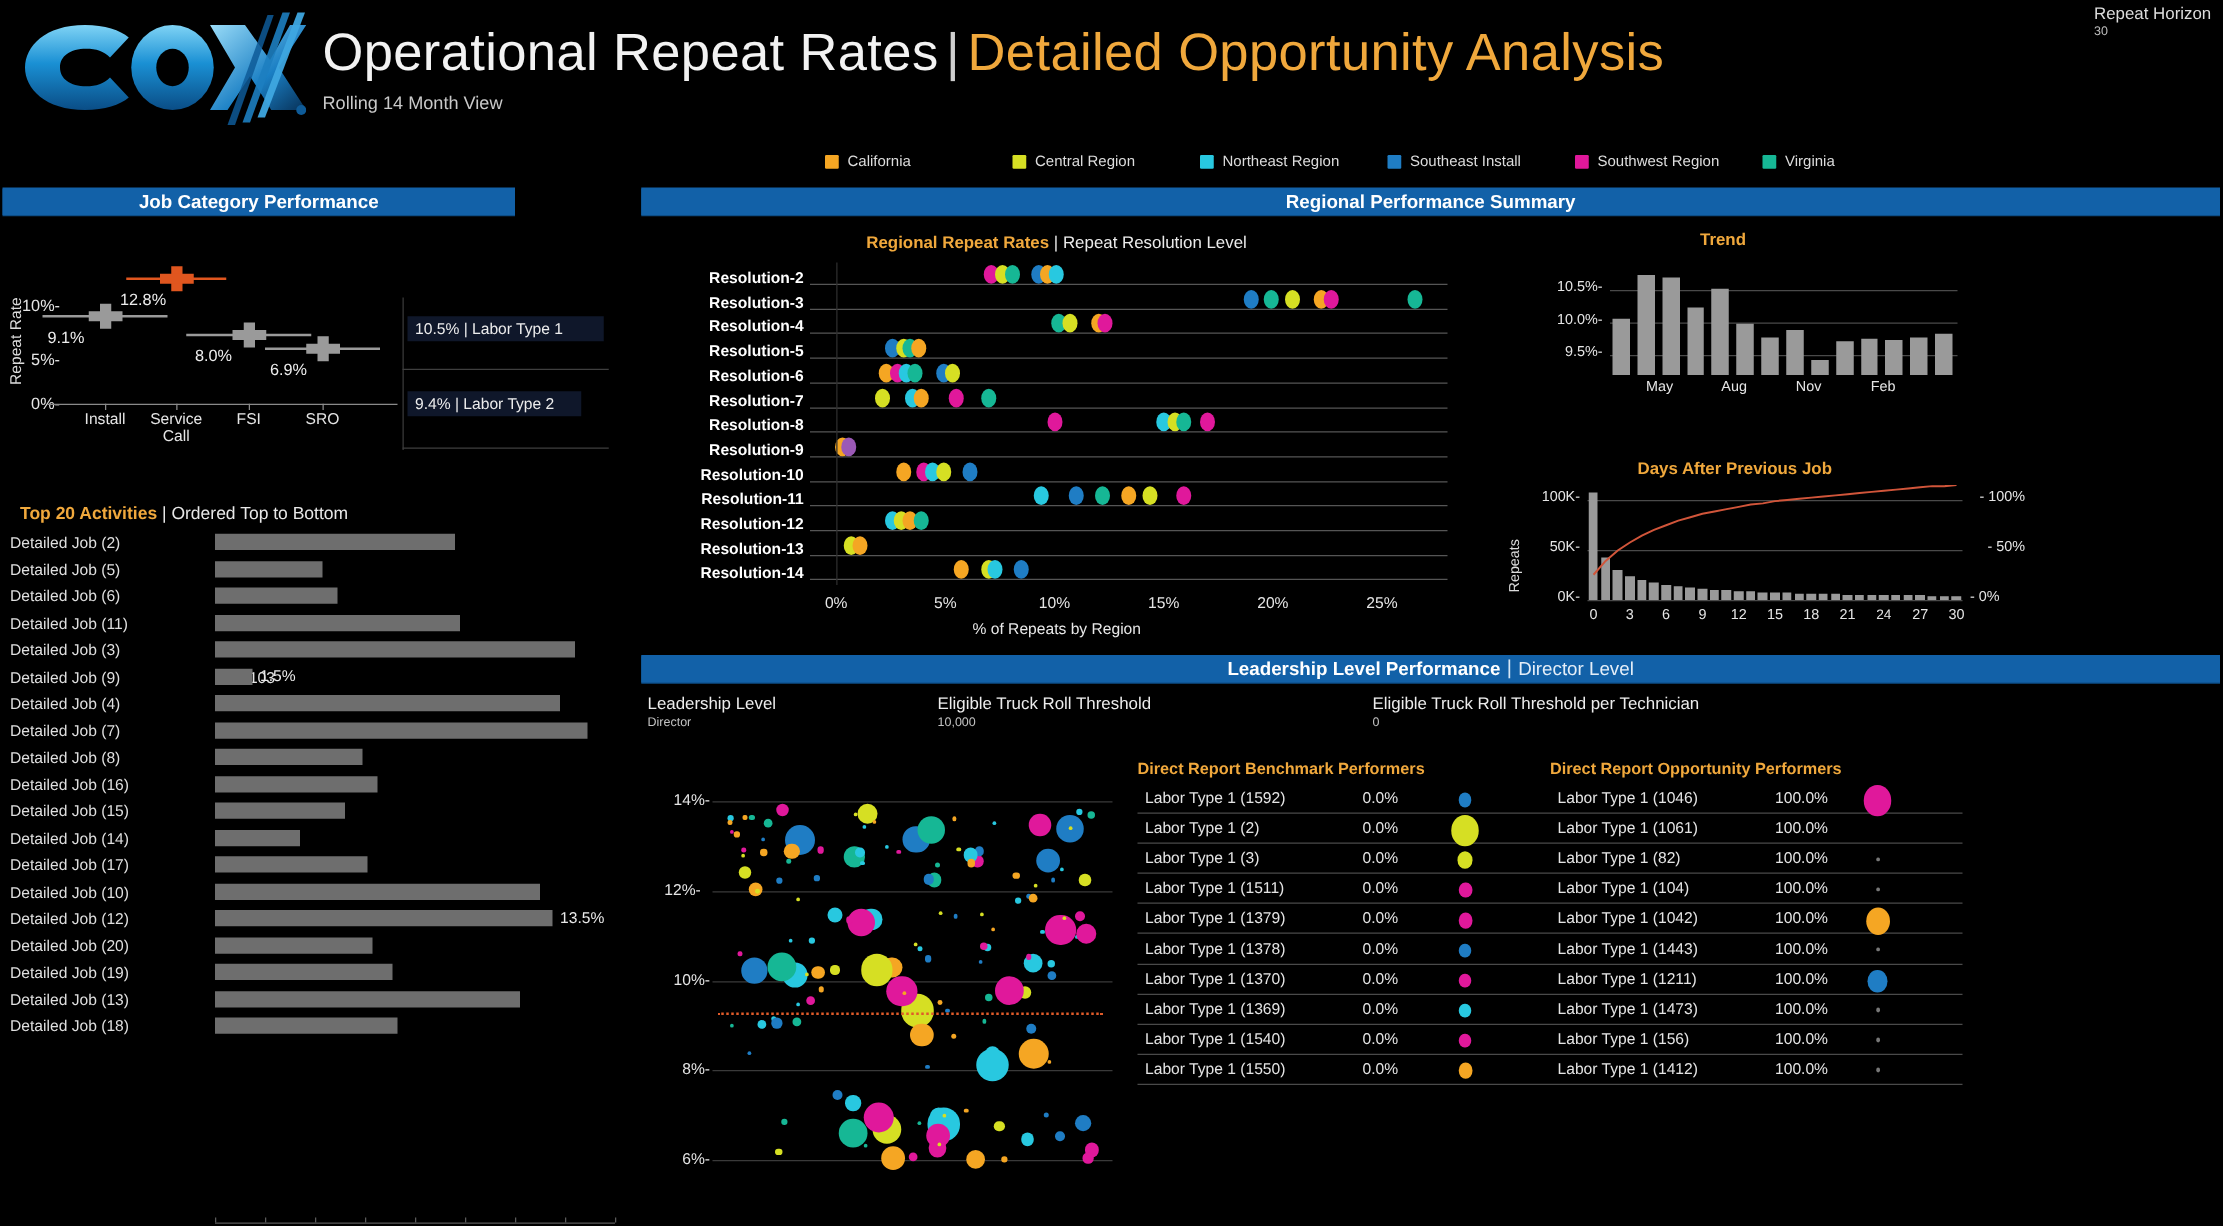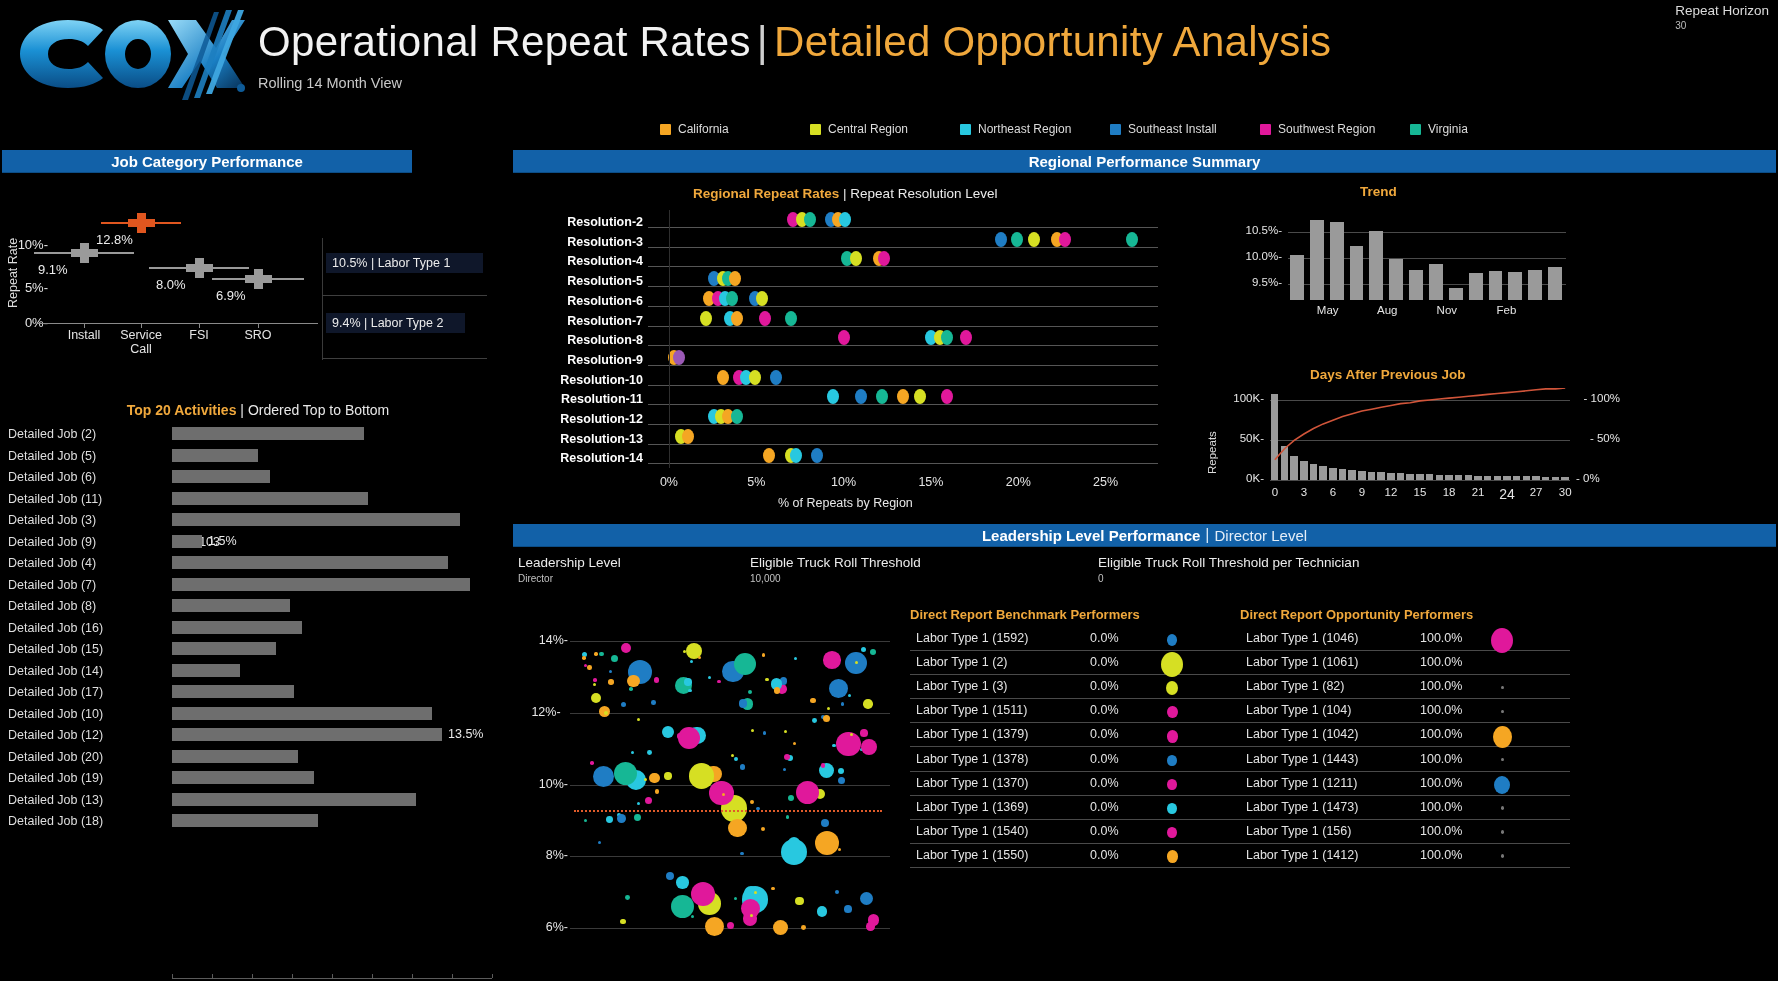--- a/index.html
+++ b/index.html
@@ -53,21 +53,21 @@
   }
   .ytick { position:absolute; font-size:13px; color:#e5e5e5; text-align:right; }
   .xtick { position:absolute; font-size:12.5px; color:#e5e5e5; text-align:center; }
   .dot-label { position:absolute; font-size:13px; color:#ededed; white-space:nowrap;}
   .box-note {
     position:absolute; background:#0f172a; color:#ececec;
     font-size:12.5px; padding:3px 6px; white-space:nowrap;
   }
 
   
-  .top20-title { position:absolute; left:12px; top:252px; width:492px; text-align:center; font-size:14px; }
+  .top20-title { position:absolute; left:0; top:252px; width:492px; font-size:14px;padding-left:16px; }
   .top20-title .b { color:#f0a83c; font-weight:bold; }
   .top20-title .s { color:#e8e8e8; }
   .t20-row { position:absolute; height:22px; left:0; width:492px; }
   .t20-name { position:absolute; left:8px; font-size:12.5px; color:#dfdfdf; white-space:nowrap; }
   .t20-val  { position:absolute; left:140px; width:80px; text-align:right; font-size:12.5px; color:#e4e4e4;}
   .t20-bar  { position:absolute; left:172px; height:13px; top:4px; background:#6e6e6e; }
   .t20-barlabel { position:absolute; font-size:12.5px; color:#e8e8e8; }
   .t20-axis { position:absolute; left:172px; top:828px; width:320px; }
   .t20-axis-line { position:absolute; left:0; top:0; width:320px; height:1px; background:#5b5b5b;}
   .vsep { position:absolute; background:#3a3a3a; width:1px; }
@@ -540,21 +540,21 @@
           <path d="M4.8,71.8 L14.5,60.7 L24.2,52.4 L33.9,46.0 L43.5,40.5 L53.2,35.9 L62.9,32.2 L72.6,28.5 L82.3,25.8 L91.9,23.0 L101.6,21.2 L111.3,19.3 L121.0,17.5 L130.6,15.6 L140.3,14.7 L150.0,12.9 L159.7,12.0 L169.4,11.0 L179.0,10.1 L188.7,9.2 L198.4,8.3 L208.1,7.4 L217.7,6.4 L227.4,5.5 L237.1,4.6 L246.8,3.7 L256.5,2.8 L266.1,1.8 L275.8,0.9 L285.5,0.9 L295.2,0.0 " fill="none" stroke="#d1553a" stroke-width="1.6"></path>
         </svg>
         <div class="xtick" style="left:78.83870967741936px;top:98px;width:28px;font-size:11.5px;">0</div>
         <div class="xtick" style="left:107.87096774193549px;top:98px;width:28px;font-size:11.5px;">3</div>
         <div class="xtick" style="left:136.90322580645162px;top:98px;width:28px;font-size:11.5px;">6</div>
         <div class="xtick" style="left:165.93548387096774px;top:98px;width:28px;font-size:11.5px;">9</div>
         <div class="xtick" style="left:194.96774193548387px;top:98px;width:28px;font-size:11.5px;">12</div>
         <div class="xtick" style="left:224px;top:98px;width:28px;font-size:11.5px;">15</div>
         <div class="xtick" style="left:253.0322580645161px;top:98px;width:28px;font-size:11.5px;">18</div>
         <div class="xtick" style="left:282.06451612903226px;top:98px;width:28px;font-size:11.5px;">21</div>
-        <div class="xtick" style="left:311.09677419354836px;top:98px;width:28px;font-size:14px;">24</div>
+        <div class="xtick" style="left:311.09677419354836px;top:98px;width:28px;font-size:11px;">24</div>
         <div class="xtick" style="left:340.1290322580645px;top:98px;width:28px;font-size:11.5px;">27</div>
         <div class="xtick" style="left:369.1612903225806px;top:98px;width:28px;font-size:11.5px;">30</div>
       </div>
   </div>
 
   <div class="panel-bar" style="left:513px; top:524px; width:1263px;">
     <span class="pb-main">Leadership Level Performance</span>
     <span class="pb-sep">|</span>
     <span class="pb-sub">Director Level</span>
   </div>

